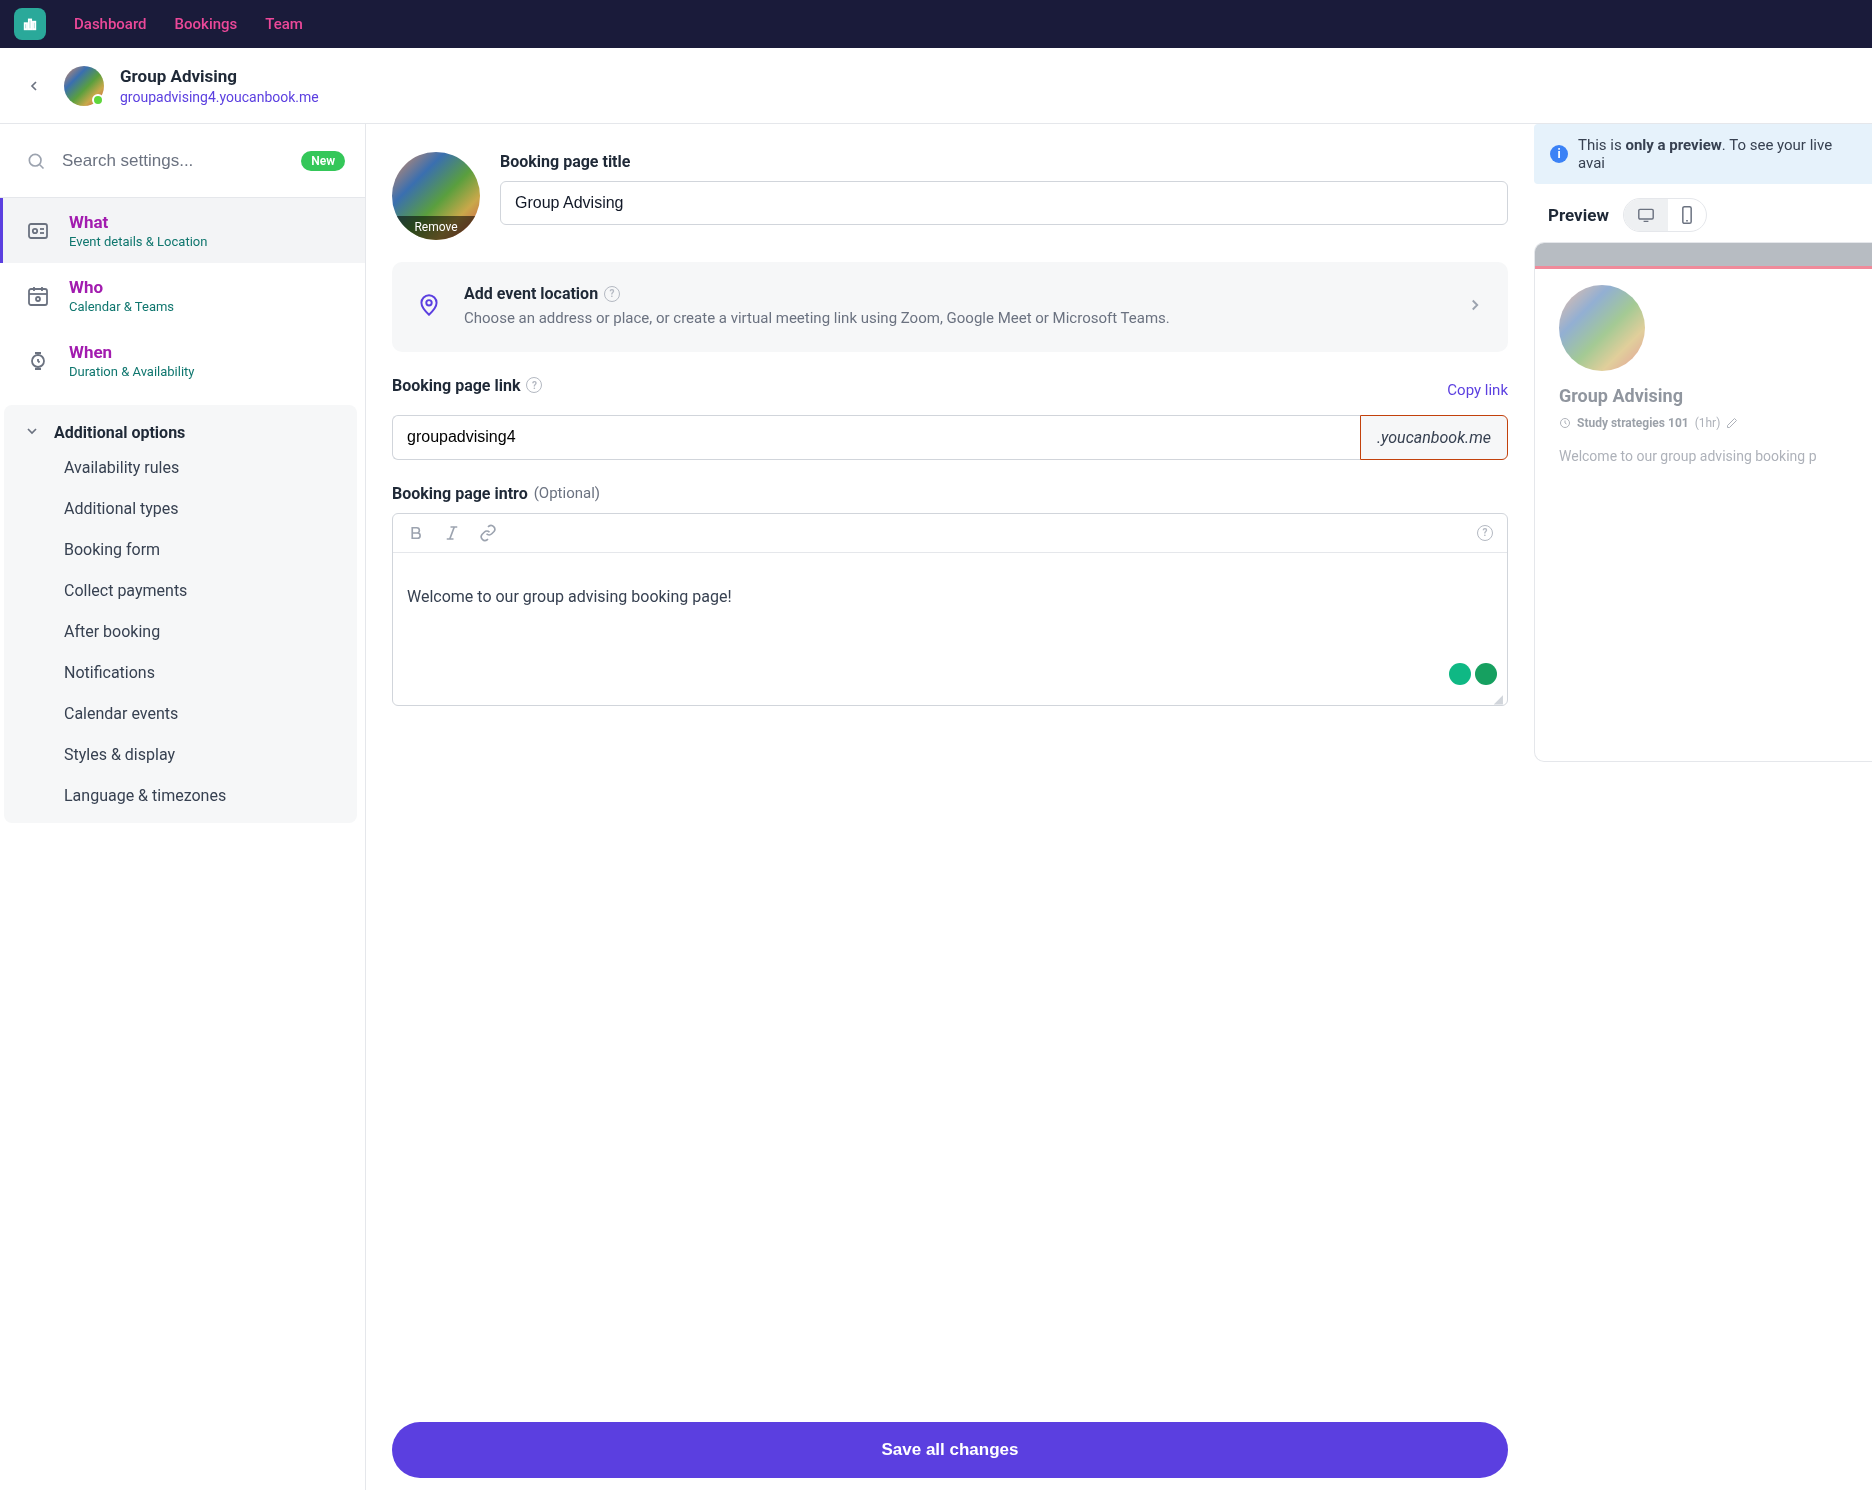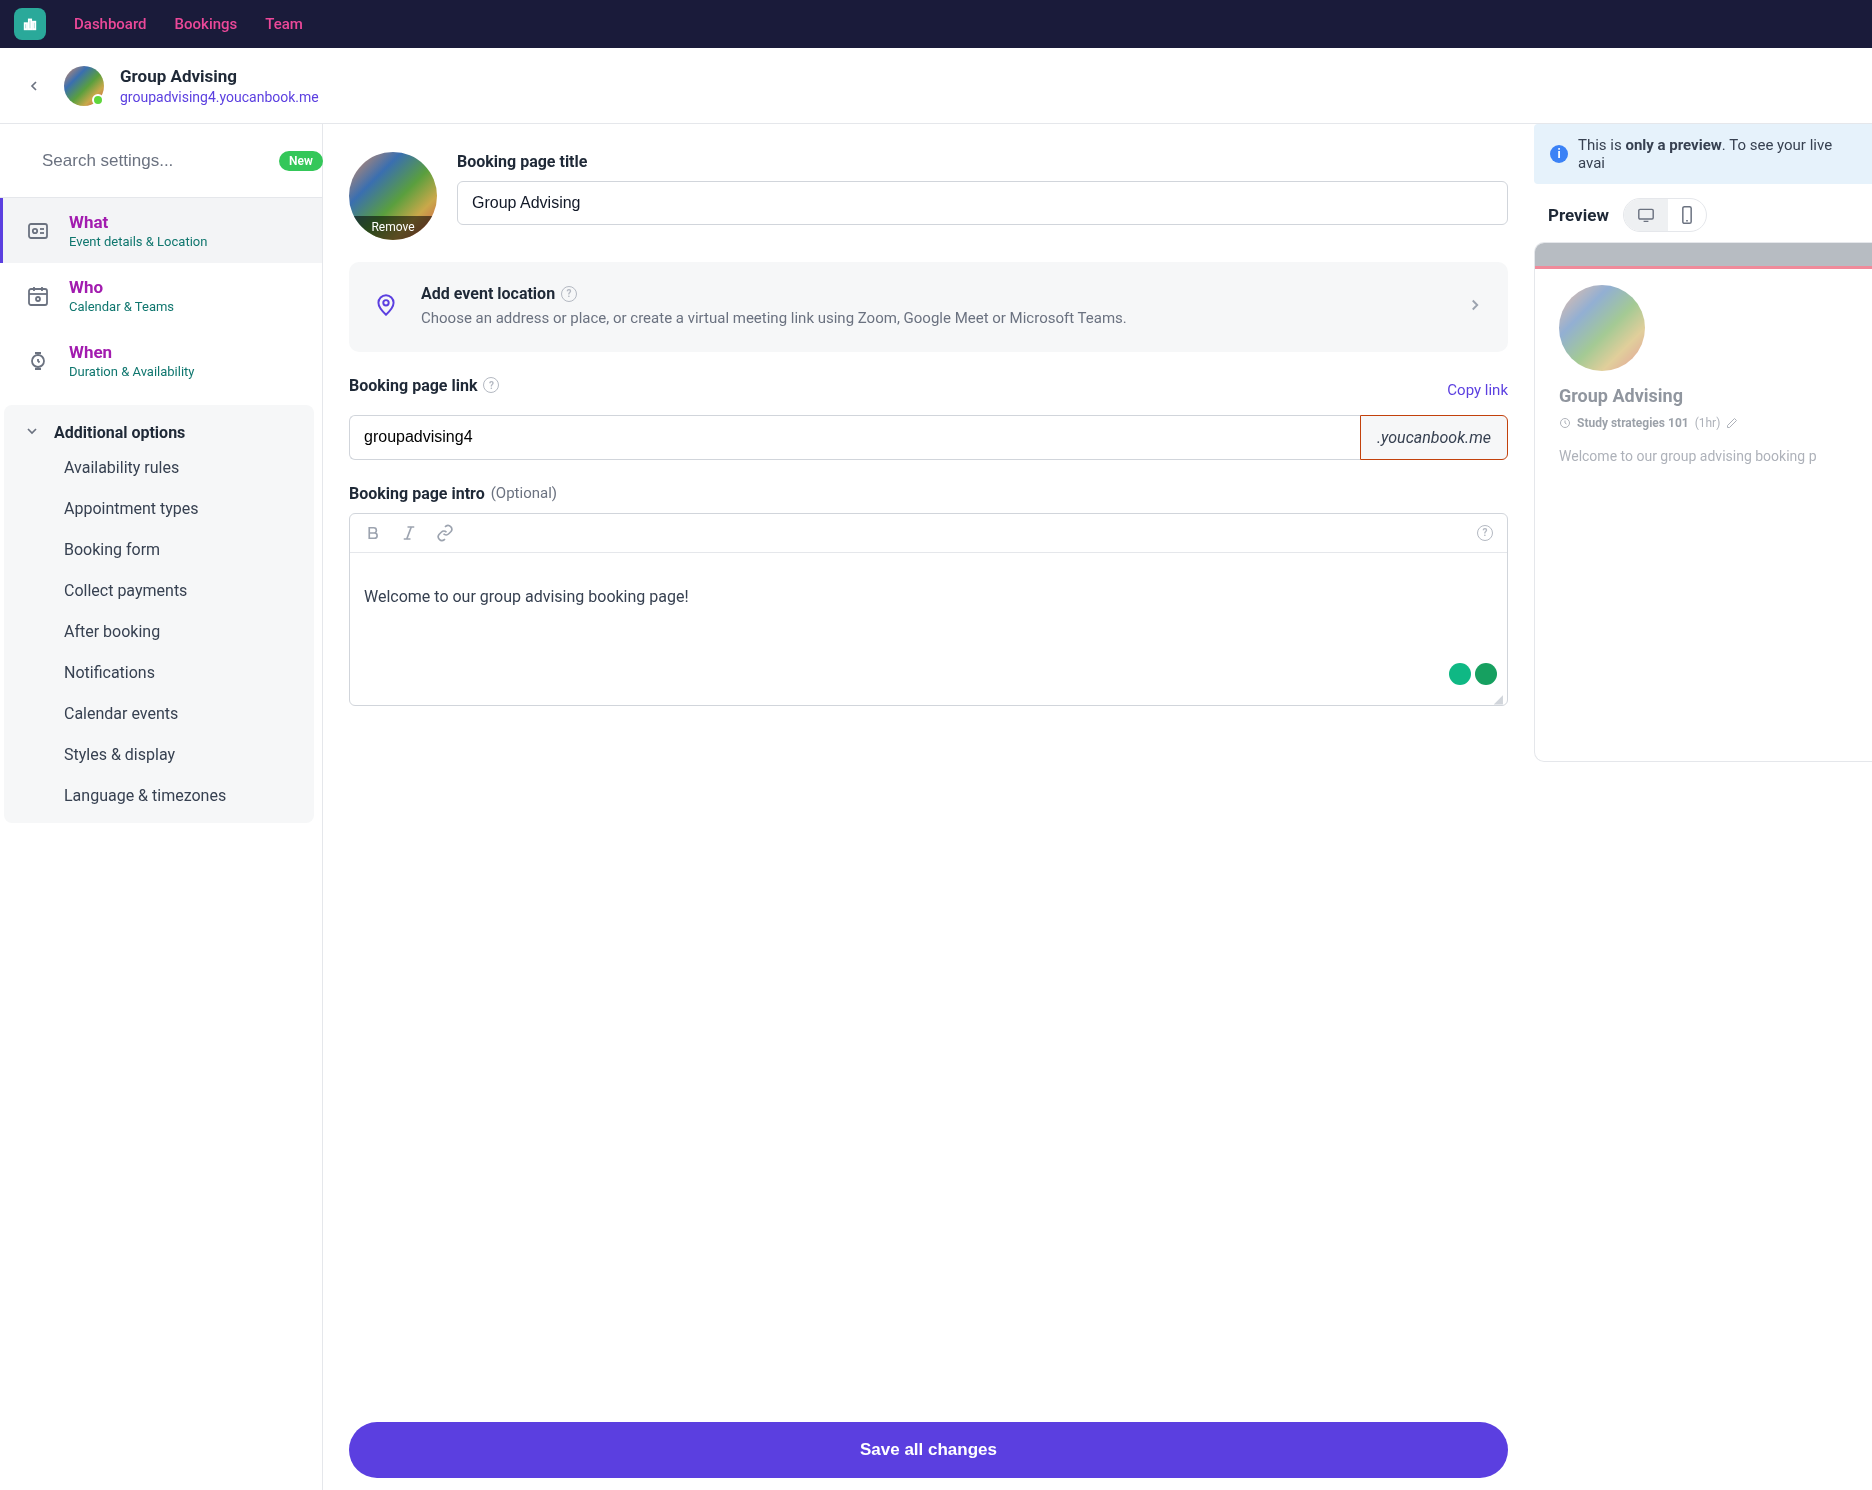--- a/index.html
+++ b/index.html
@@ -14,21 +14,21 @@
   .back-btn { width:28px; height:28px; display:flex; align-items:center; justify-content:center; color:#6b7280; cursor:pointer; }
   .avatar-wrap { position:relative; }
   .avatar { width:40px; height:40px; border-radius:50%; background:linear-gradient(135deg,#e09060 0%, #3a6fb0 30%, #5a9f3e 55%, #c9a84a 75%, #d04a4a 100%); }
   .status-dot { position:absolute; bottom:0; right:0; width:12px; height:12px; border-radius:50%; background:#5fd63c; border:2px solid #fff; }
   .page-meta { display:flex; flex-direction:column; }
   .page-name { font-weight:700; font-size:17px; line-height:1.2; }
   .page-url { color:#5b3fe0; font-size:14px; margin-top:2px; }
   
   .main { display:flex; height:calc(100vh - 124px); }
   
-  .sidebar { width:323px; border-right:1px solid #e5e7eb; display:flex; flex-direction:column; }
+  .sidebar { width:366px; border-right:1px solid #e5e7eb; display:flex; flex-direction:column; }
   .search-row { height:74px; border-bottom:1px solid #e5e7eb; display:flex; align-items:center; padding:0 20px 0 26px; gap:16px; }
   .search-row input { border:none; outline:none; font-size:17px; color:#374151; flex:1; }
   .search-row input::placeholder { color:#6b7280; }
   .new-badge { background:#34c759; color:#fff; font-size:12px; font-weight:600; padding:3px 10px; border-radius:999px; }
   
   .nav-item { display:flex; align-items:center; gap:18px; padding:14px 20px 14px 22px; cursor:pointer; border-left:3px solid transparent; }
   .nav-item.active { background:#f3f4f6; border-left-color:#5b3fe0; }
   .nav-icon { width:26px; height:26px; color:#6b7280; flex-shrink:0; display:flex; align-items:center; justify-content:center; }
   .nav-texts { display:flex; flex-direction:column; }
   .nav-title { font-weight:700; font-size:17px; color:#a21caf; }
@@ -186,21 +186,21 @@
 
     <div class="additional-box">
       <div class="additional-header">
         <svg class="chev" width="16" height="16" viewBox="0 0 24 24" fill="none" stroke="currentColor" stroke-width="2.5">
             <polyline points="6 9 12 15 18 9"></polyline>
           </svg>
         <span class="additional-title">Additional options</span>
       </div>
       <div class="additional-list">
         <div class="additional-item">Availability rules</div>
-        <div class="additional-item">Appointment types</div>
+        <div class="additional-item">Additional types</div>
         <div class="additional-item">Booking form</div>
         <div class="additional-item">Collect payments</div>
         <div class="additional-item">After booking</div>
         <div class="additional-item">Notifications</div>
         <div class="additional-item">Calendar events</div>
         <div class="additional-item">Styles &amp; display</div>
         <div class="additional-item">Language &amp; timezones</div>
       </div>
     </div>
   </div>

